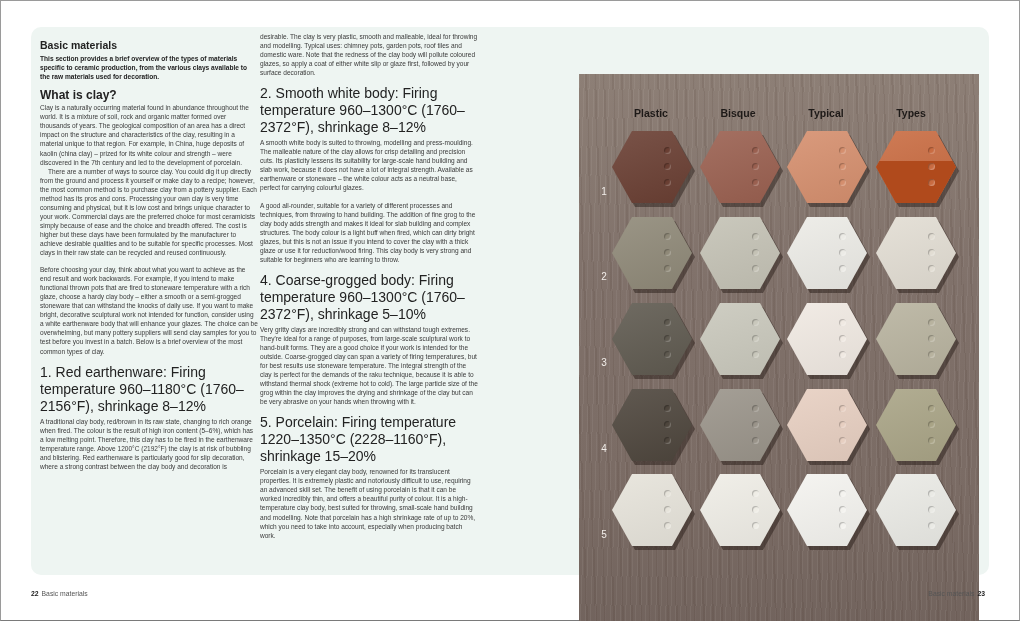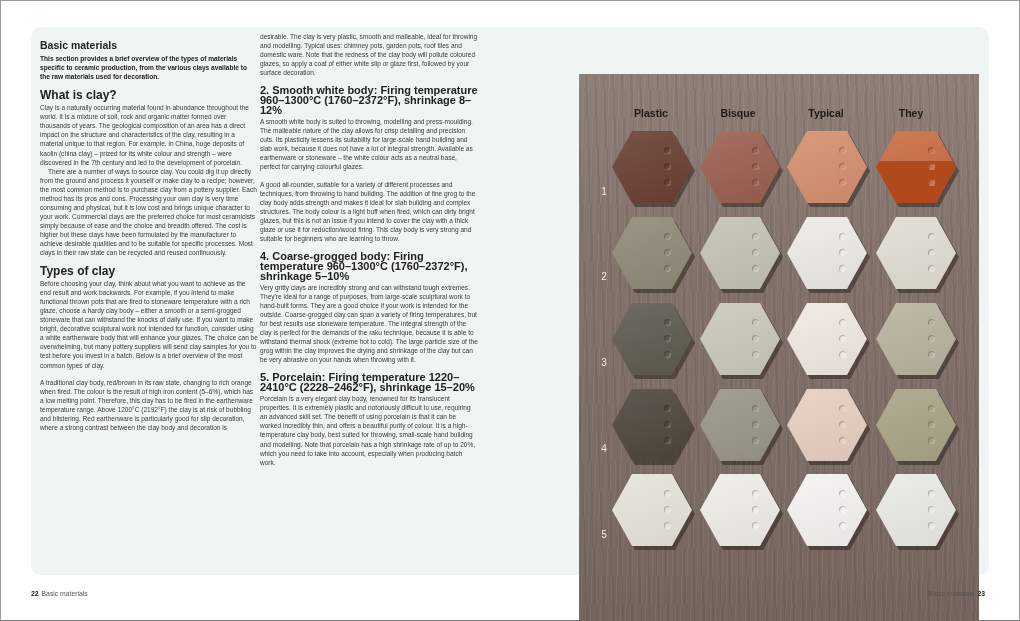--- a/index.html
+++ b/index.html
@@ -20,21 +20,21 @@
   }
   .col {
     position: absolute; top: 39px; width: 218px;
     font-size: 6.55px; line-height: 9.05px; color: #3a3a3a;
   }
   .col1 { left: 40px; }
   .col2 { left: 260px; top: 32px; }
   .h1 { font-size: 10.5px; line-height: 13px; font-weight: bold; color: #222; margin: 0 0 2px 0; }
   .intro { font-weight: bold; font-size: 6.6px; line-height: 9.1px; color: #222; margin: 0 0 8px 0; }
   .h2 { font-size: 12px; line-height: 12px; font-weight: bold; color: #222; margin: 0 0 2px 0; }
-  .h3 { font-size: 11px; line-height: 10px; font-weight: bold; color: #222; margin: 0 0 2px 0; }
+  .h3 { font-size: 14px; line-height: 17px; font-weight: normal; color: #222; margin: 0 0 2px 0; }
   p { margin: 0 0 8px 0; text-align: left; }
   p.indent { text-indent: 8px; }
   .photo {
     position: absolute; left: 579px; top: 35px; width: 400px; height: 604px;
     background:
       repeating-linear-gradient(92deg, rgba(255,255,255,0.06) 0px, rgba(255,255,255,0.06) 1px, transparent 1px, transparent 5px),
       repeating-linear-gradient(88deg, rgba(60,40,30,0.10) 0px, rgba(60,40,30,0.10) 2px, transparent 2px, transparent 9px),
       linear-gradient(180deg, #8d7f76 0%, #80716a 35%, #7a6b64 70%, #6e605a 100%);
     overflow: hidden;
     margin-top: 39px;
@@ -79,46 +79,46 @@
 <div class="panel"></div>
 
 <div class="col col1">
   <div class="h1">Basic materials</div>
   <p class="intro">This section provides a brief overview of the types of materials specific to ceramic production, from the various clays available to the raw materials used for decoration.</p>
 
   <div class="h2">What is clay?</div>
   <p style="margin-bottom:0">Clay is a naturally occurring material found in abundance throughout the world. It is a mixture of soil, rock and organic matter formed over thousands of years. The geological composition of an area has a direct impact on the structure and characteristics of the clay, resulting in a material unique to that region. For example, in China, huge deposits of kaolin (china clay) – prized for its white colour and strength – were discovered in the 7th century and led to the development of porcelain.</p>
   <p class="indent">There are a number of ways to source clay. You could dig it up directly from the ground and process it yourself or make clay to a recipe; however, the most common method is to purchase clay from a pottery supplier. Each method has its pros and cons. Processing your own clay is very time consuming and physical, but it is low cost and brings unique character to your work. Commercial clays are the preferred choice for most ceramicists simply because of ease and the choice and breadth offered. The cost is higher but these clays have been formulated by the manufacturer to achieve desirable qualities and to be suitable for specific processes. Most clays in their raw state can be recycled and reused continuously.</p>
 
-  <div class="h2">Types of clay</div>
   <p>Before choosing your clay, think about what you want to achieve as the end result and work backwards. For example, if you intend to make functional thrown pots that are fired to stoneware temperature with a rich glaze, choose a hardy clay body – either a smooth or a semi-grogged stoneware that can withstand the knocks of daily use. If you want to make bright, decorative sculptural work not intended for function, consider using a white earthenware body that will enhance your glazes. The choice can be overwhelming, but many pottery suppliers will send clay samples for you to test before you invest in a batch. Below is a brief overview of the most common types of clay.</p>
 
+  <div class="h3">1. Red earthenware: Firing temperature 960–1180°C (1760–2156°F), shrinkage 8–12%</div>
   <p>A traditional clay body, red/brown in its raw state, changing to rich orange when fired. The colour is the result of high iron content (5–6%), which has a low melting point. Therefore, this clay has to be fired in the earthenware temperature range. Above 1200°C (2192°F) the clay is at risk of bubbling and blistering. Red earthenware is particularly good for slip decoration, where a strong contrast between the clay body and decoration is</p>
 </div>
 
 <div class="col col2">
   <p>desirable. The clay is very plastic, smooth and malleable, ideal for throwing and modelling. Typical uses: chimney pots, garden pots, roof tiles and domestic ware. Note that the redness of the clay body will pollute coloured glazes, so apply a coat of either white slip or glaze first, followed by your surface decoration.</p>
 
   <div class="h3">2. Smooth white body: Firing temperature 960–1300°C (1760–2372°F), shrinkage 8–12%</div>
   <p>A smooth white body is suited to throwing, modelling and press-moulding. The malleable nature of the clay allows for crisp detailing and precision cuts. Its plasticity lessens its suitability for large-scale hand building and slab work, because it does not have a lot of integral strength. Available as earthenware or stoneware – the white colour acts as a neutral base, perfect for carrying colourful glazes.</p>
 
   <p>A good all-rounder, suitable for a variety of different processes and techniques, from throwing to hand building. The addition of fine grog to the clay body adds strength and makes it ideal for slab building and complex structures. The body colour is a light buff when fired, which can dirty bright glazes, but this is not an issue if you intend to cover the clay with a thick glaze or use it for reduction/wood firing. This clay body is very strong and suitable for beginners who are learning to throw.</p>
 
   <div class="h3">4. Coarse-grogged body: Firing temperature 960–1300°C (1760–2372°F), shrinkage 5–10%</div>
   <p>Very gritty clays are incredibly strong and can withstand tough extremes. They're ideal for a range of purposes, from large-scale sculptural work to hand-built forms. They are a good choice if your work is intended for the outside. Coarse-grogged clay can span a variety of firing temperatures, but for best results use stoneware temperature. The integral strength of the clay is perfect for the demands of the raku technique, because it is able to withstand thermal shock (extreme hot to cold). The large particle size of the grog within the clay improves the drying and shrinkage of the clay but can be very abrasive on your hands when throwing with it.</p>
 
-  <div class="h3">5. Porcelain: Firing temperature 1220–2410°C (2228–2462°F), shrinkage 15–20%</div>
+  <div class="h3">5. Porcelain: Firing temperature 1220–1350°C (2228–1160°F), shrinkage 15–20%</div>
   <p>Porcelain is a very elegant clay body, renowned for its translucent properties. It is extremely plastic and notoriously difficult to use, requiring an advanced skill set. The benefit of using porcelain is that it can be worked incredibly thin, and offers a beautiful purity of colour. It is a high-temperature clay body, best suited for throwing, small-scale hand building and modelling. Note that porcelain has a high shrinkage rate of up to 20%, which you need to take into account, especially when producing batch work.</p>
 </div>
 
 <div class="photo" id="photo">
   <div class="col-label" style="left:32px">Plastic</div>
   <div class="col-label" style="left:119px">Bisque</div>
   <div class="col-label" style="left:207px">Typical</div>
-  <div class="col-label" style="left:292px">They</div>
+  <div class="col-label" style="left:292px">Types</div>
 
   <div class="row-label" style="top:112px">1</div>
   <div class="row-label" style="top:197px">2</div>
   <div class="row-label" style="top:283px">3</div>
   <div class="row-label" style="top:369px">4</div>
   <div class="row-label" style="top:455px">5</div>
 <div class="tile-shadow" style="left: 36px; top: 61px;"></div>
     <div class="tile" style="left: 33px; top: 57px; background: linear-gradient(160deg, rgba(255, 255, 255, 0.1), rgba(0, 0, 0, 0.06)), rgb(106, 63, 51);">
       <div class="dot" style="left: 52px; top: 16px; background: rgb(106, 63, 51);"></div>
       <div class="dot" style="left: 52px; top: 32px; background: rgb(106, 63, 51);"></div>

